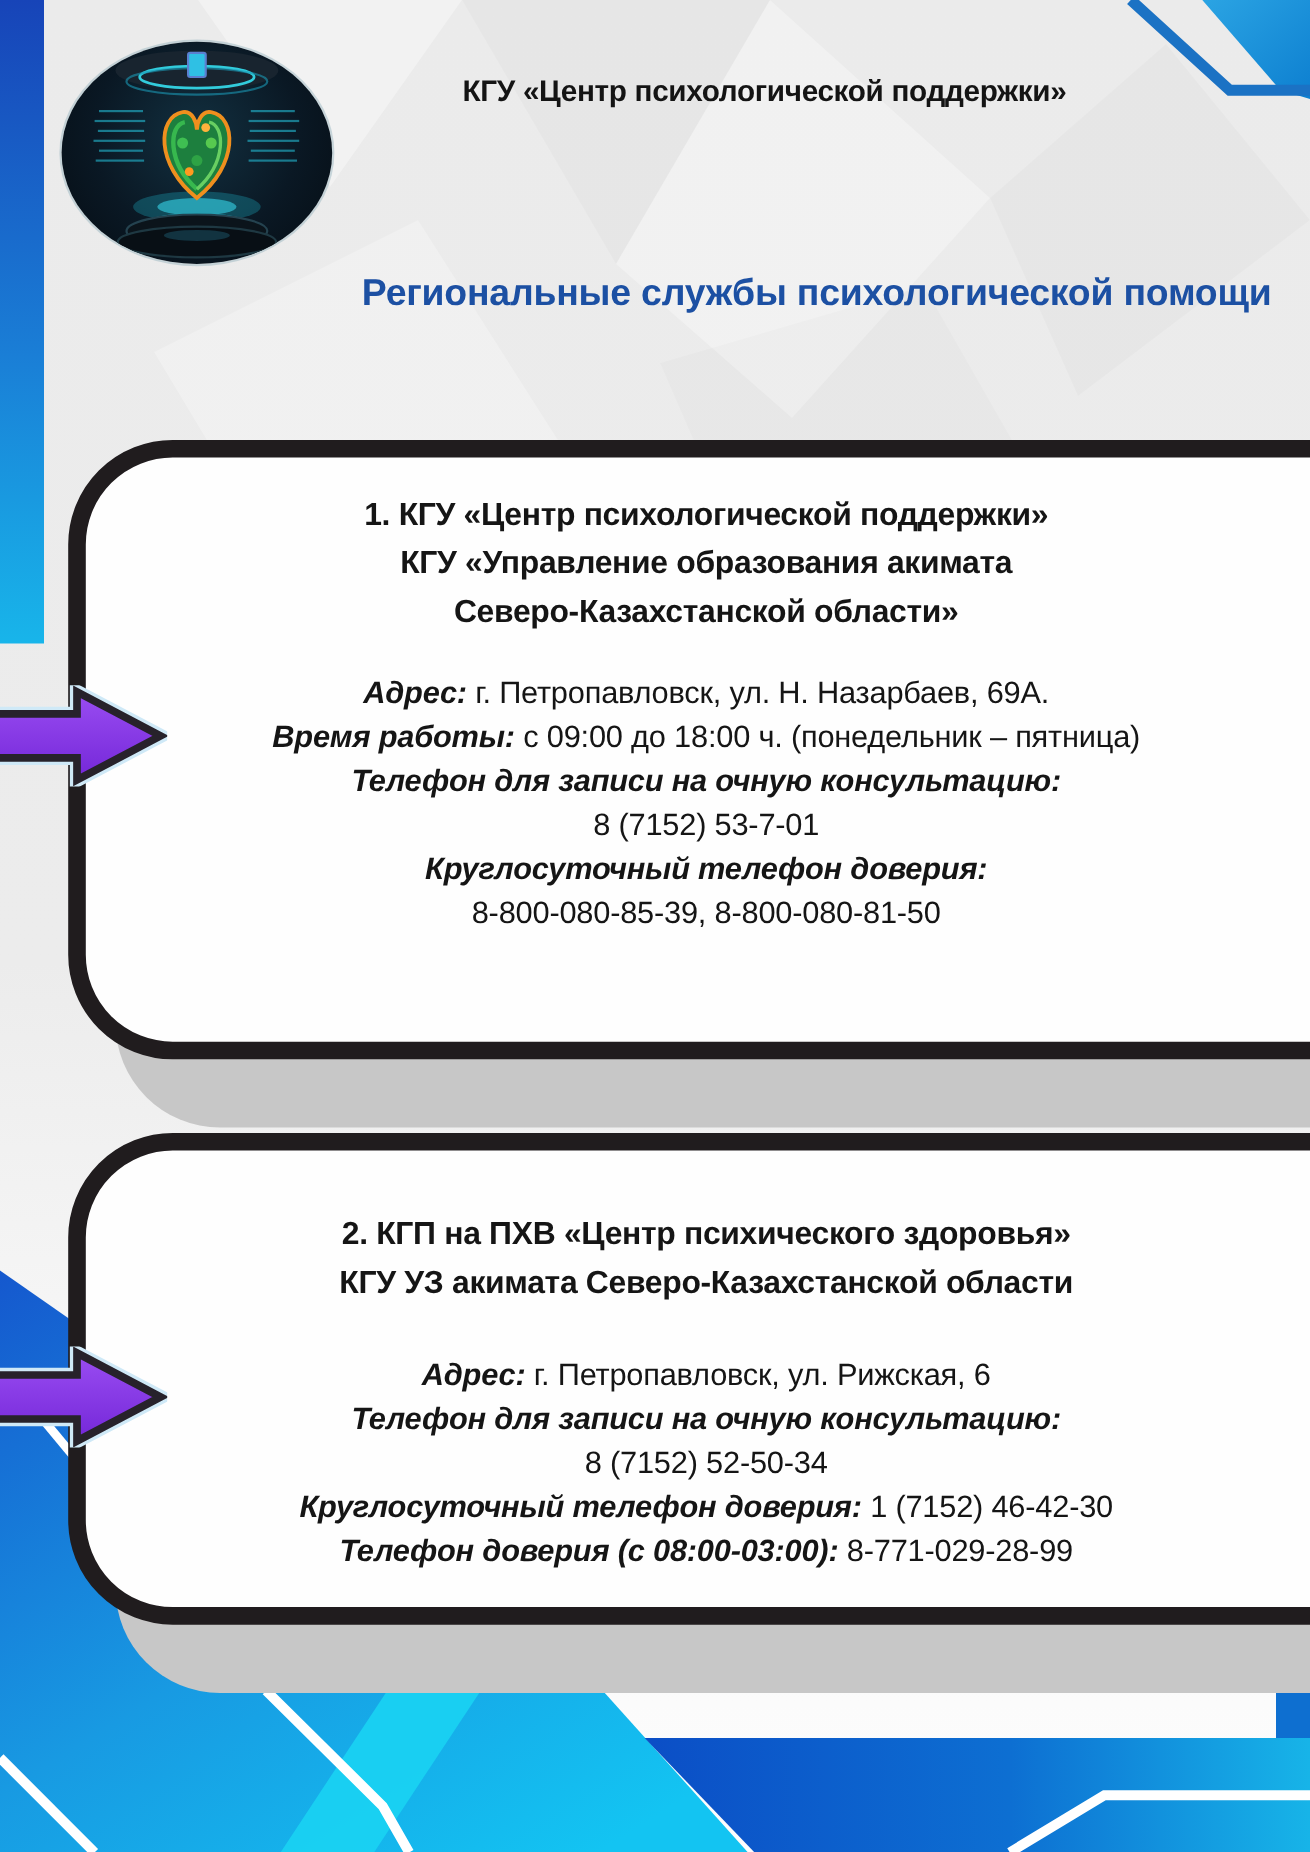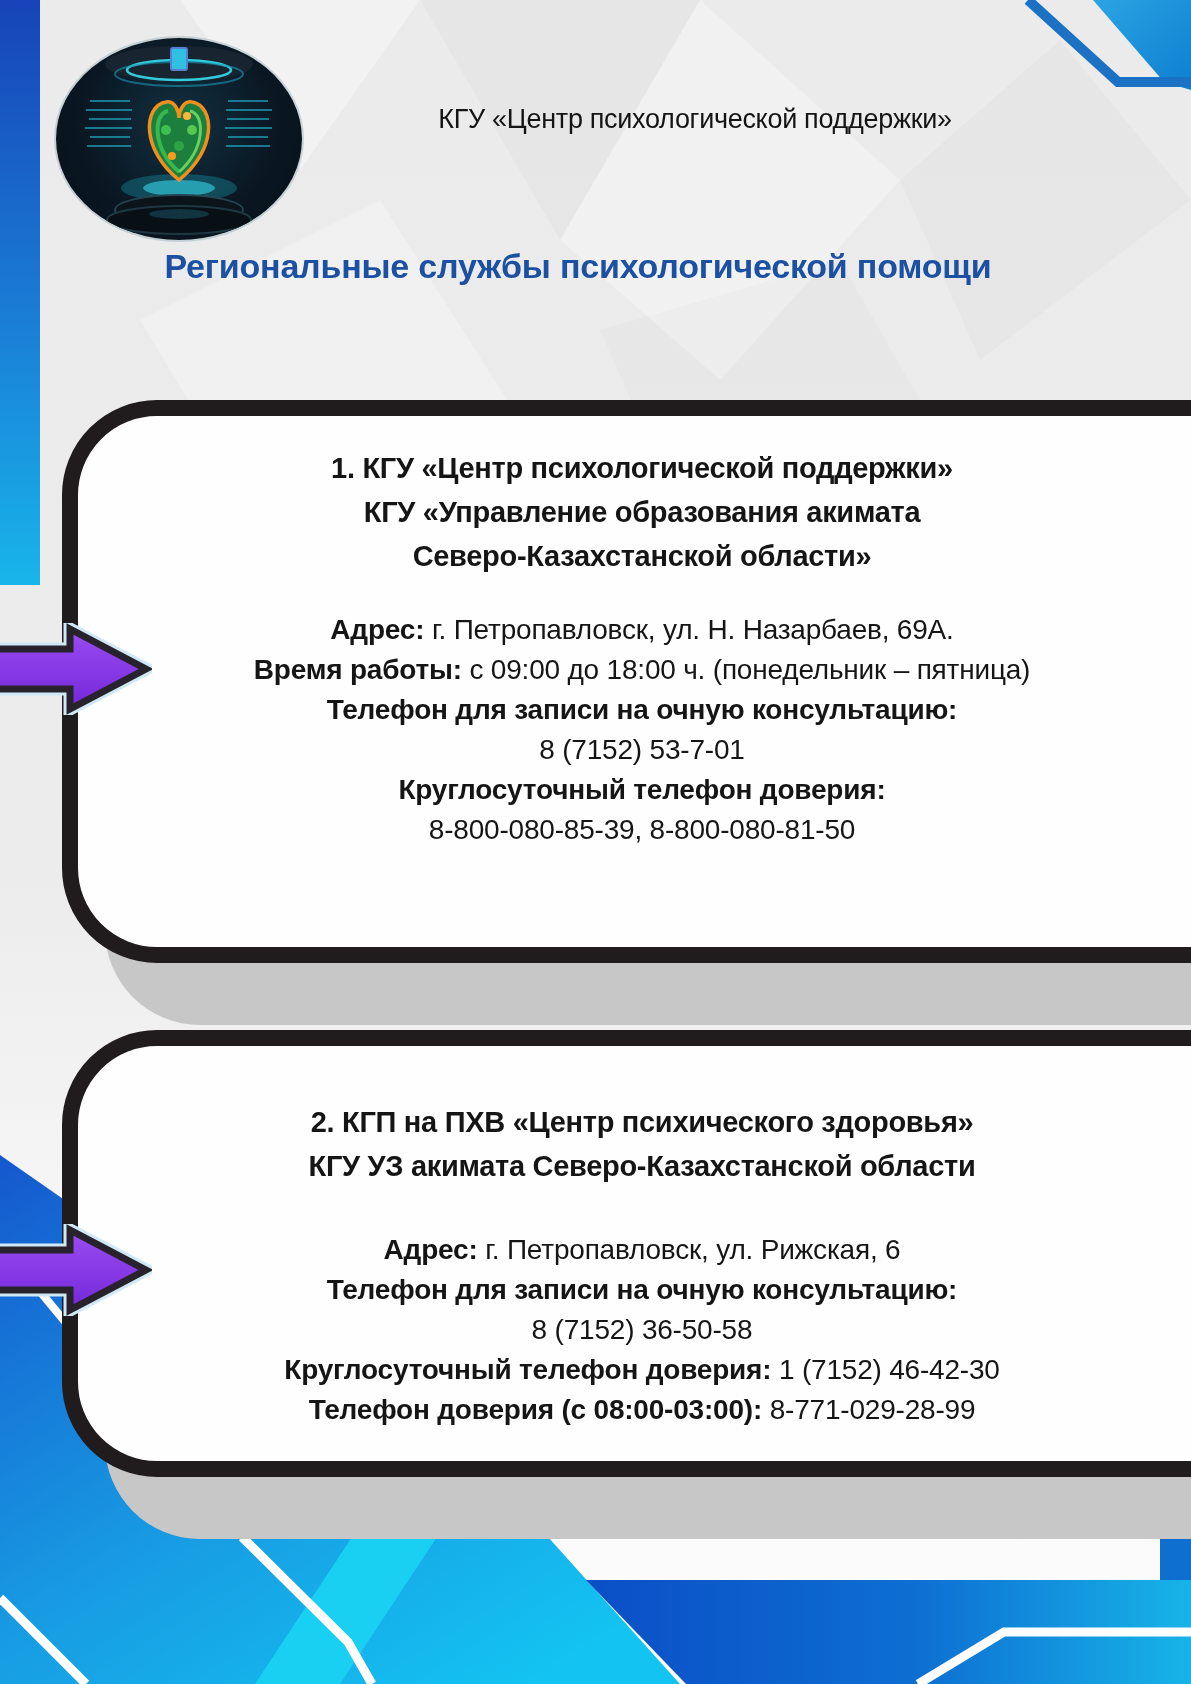--- a/index.html
+++ b/index.html
@@ -13,38 +13,38 @@
 
   
   .left-bar{left:0;top:0;width:40px;height:585px;z-index:4;
             background:linear-gradient(180deg,#1744b8 0%,#1a7ed6 55%,#18b5ea 100%);}
 
   
   .logo-wrap{left:56px;top:38px;width:246px;height:202px;z-index:4;border-radius:50%;
              overflow:hidden;background:radial-gradient(circle at 50% 42%,#123040 0%,#0a1824 55%,#050c12 100%);
              box-shadow:0 0 0 2px rgba(120,160,175,.35);}
   .header-title{left:270px;top:64px;width:850px;z-index:5;text-align:center;
-                font-size:27px;line-height:39px;font-weight:normal;color:#141414;letter-spacing:-0.3px;margin-top:36px;}
-
-  .page-heading{left:0;right:35px;top:247px;z-index:5;text-align:center;
+                font-size:27px;line-height:39px;font-weight:bold;color:#141414;letter-spacing:-0.3px;}
+
+  .page-heading{left:0;right:35px;top:247px;z-index:5;text-align:right;
                 font-size:34px;font-weight:bold;color:#1c50a3;letter-spacing:-0.2px;}
 
   
   .card-shadow{left:105px;width:1160px;background:#c7c7c7;z-index:2;border-radius:95px 0 0 95px;}
   #shadow-1{top:462px;height:563px;}
   #shadow-2{top:1092px;height:447px;}
   .card{left:62px;width:1160px;background:#fefefe;border:16px solid #201c1e;
         border-radius:95px 0 0 95px;box-sizing:border-box;z-index:3;text-align:center;color:#151515;}
   #card-1{top:400px;height:563px;padding-top:30px;}
   #card-2{top:1030px;height:447px;padding-top:54px;}
   .card-title{font-size:29px;line-height:44px;font-weight:bold;letter-spacing:-0.3px;}
   #card-1 .card-body{margin-top:32px;}
   #card-2 .card-body{margin-top:42px;}
   .row{font-size:28px;line-height:40px;letter-spacing:-0.2px;}
-  .row .lbl{font-weight:bold;}
+  .row .lbl{font-weight:bold;font-style:italic;}
 
   
   .arrow{left:0;width:152px;height:92px;z-index:6;}
   #arrow-1{top:623px;}
   #arrow-2{top:1224px;}
 
   #top-right-decor{left:1000px;top:0;z-index:1;}
   #bottom-decor{left:0;top:1150px;z-index:1;}
 </style>
 </head>
@@ -166,21 +166,21 @@
 
 <div id="shadow-2" class="abs card-shadow"></div>
 <div id="card-2" class="abs card">
   <div class="card-title">
       <div>2. КГП на ПХВ «Центр психического здоровья»</div>
       <div>КГУ УЗ акимата Северо-Казахстанской области</div>
     </div>
   <div class="card-body">
       <div class="row"><span class="lbl">Адрес:</span> <span class="val">г. Петропавловск, ул. Рижская, 6</span></div>
       <div class="row"><span class="lbl">Телефон для записи на очную консультацию:</span></div>
-      <div class="row"><span class="val">8 (7152) 36-50-58</span></div>
+      <div class="row"><span class="val">8 (7152) 52-50-34</span></div>
       <div class="row"><span class="lbl">Круглосуточный телефон доверия:</span> <span class="val">1 (7152) 46-42-30</span></div>
       <div class="row"><span class="lbl">Телефон доверия (с 08:00-03:00):</span> <span class="val">8-771-029-28-99</span></div>
     </div>
 </div>
 
 <svg id="arrow-1" class="abs arrow" viewBox="0 0 152 92">
   <defs>
       <linearGradient id="pg1" x1="0" y1="0" x2="0" y2="1">
     <stop offset="0" stop-color="#9a4df2"></stop>
         <stop offset="1" stop-color="#7427d8"></stop>

